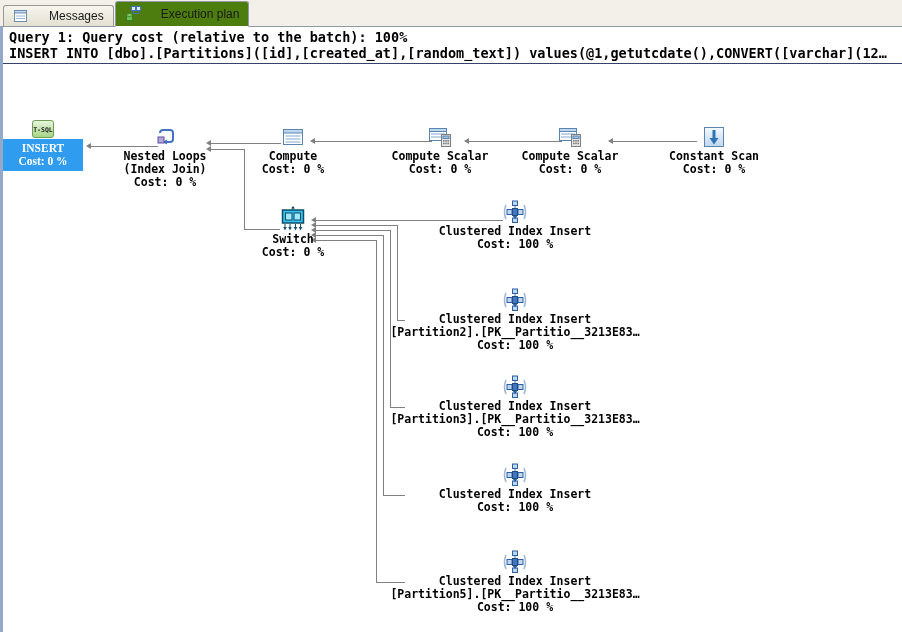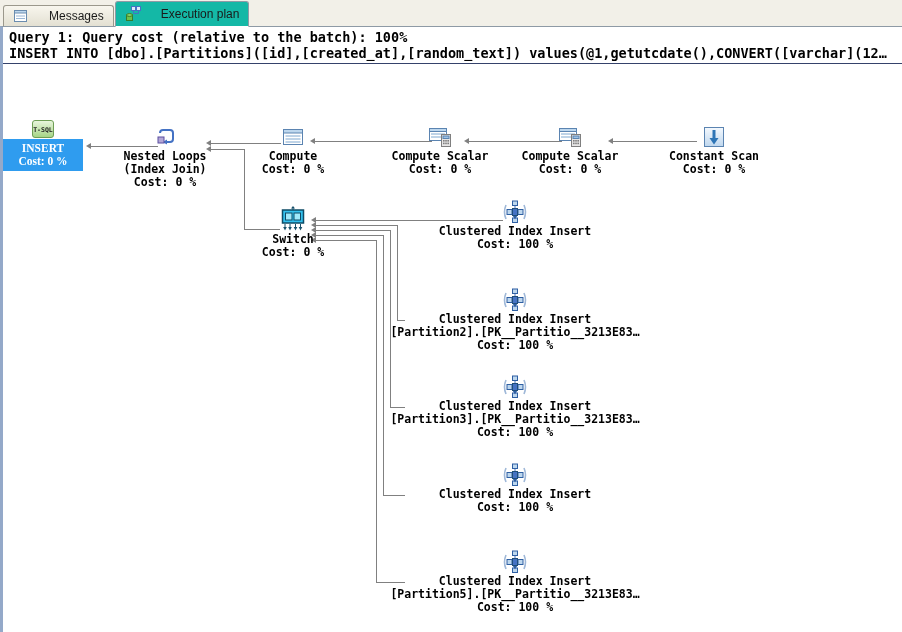--- a/index.html
+++ b/index.html
@@ -4,21 +4,21 @@
 <style>
   html,body{margin:0;padding:0;background:#fff;}
   .screen{position:relative;width:902px;height:632px;background:#fff;overflow:hidden;
           font-family:"Liberation Sans",sans-serif;}
   
   .tabbar{position:absolute;left:0;top:0;width:902px;height:26px;background:#F2F0E8;
           display:flex;align-items:flex-end;padding-left:3px;box-sizing:border-box;}
   .tab{display:flex;align-items:center;gap:20px;padding:0 9px;font-size:12px;color:#1a1a1a;
        border:1px solid #9B988C;border-bottom:none;border-radius:3px 3px 0 0;height:20px;
        background:linear-gradient(#F8F6EE,#E3E0D2);margin-right:1px;cursor:default;}
-  .tab.active{height:24px;background:#14b8a6;border-color:#8E9AA5;position:relative;z-index:3;
+  .tab.active{height:24px;background:#4d7c0f;border-color:#8E9AA5;position:relative;z-index:3;
        margin-bottom:-1px;border-bottom:1px solid #fff;}
   
   .content{position:absolute;left:0;top:26px;width:902px;height:606px;background:#fff;
            border-top:1px solid #8E9AA5;border-left:3px solid #94A9C9;box-sizing:border-box;}
   .qheader{position:absolute;left:3px;top:27px;width:899px;height:37px;background:#fff;
            border-bottom:1px solid #35426B;box-sizing:border-box;padding:2px 0 0 6px;overflow:hidden;}
   .qline{font-family:"DejaVu Sans Mono",monospace;font-size:13.5px;font-weight:bold;color:#000;
          white-space:nowrap;line-height:16px;overflow:hidden;}
   
   .plan{position:absolute;left:0;top:0;width:902px;height:632px;margin-top:43px;}

